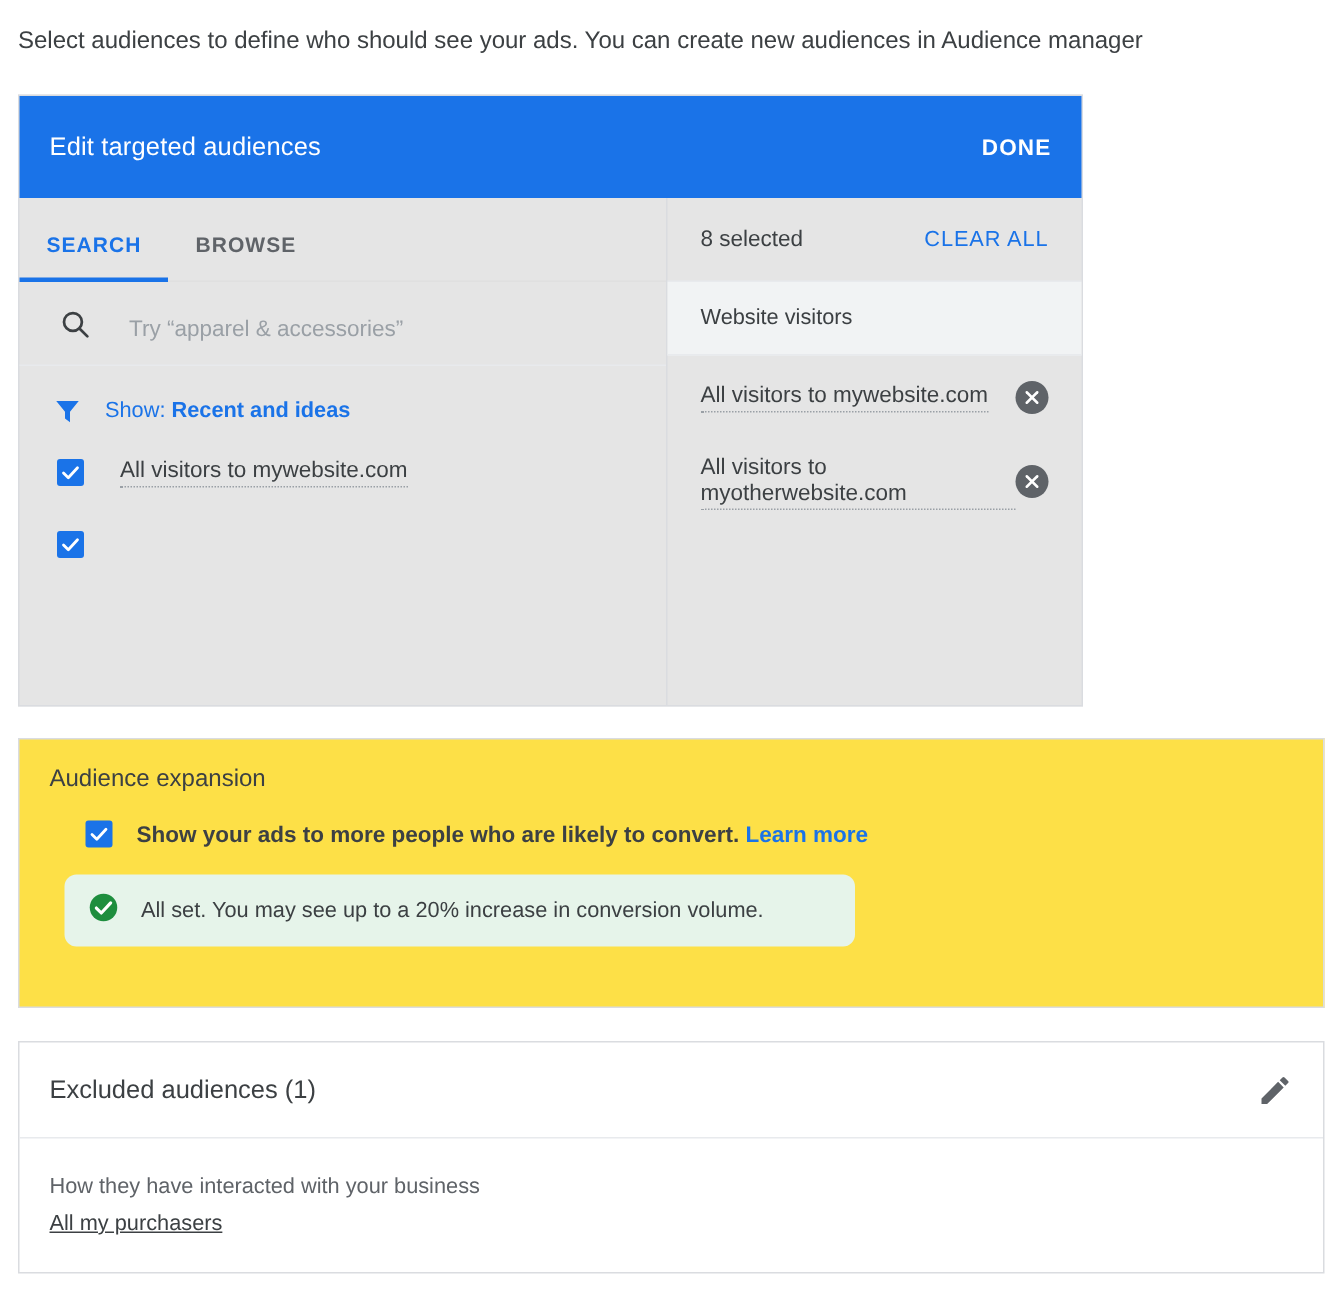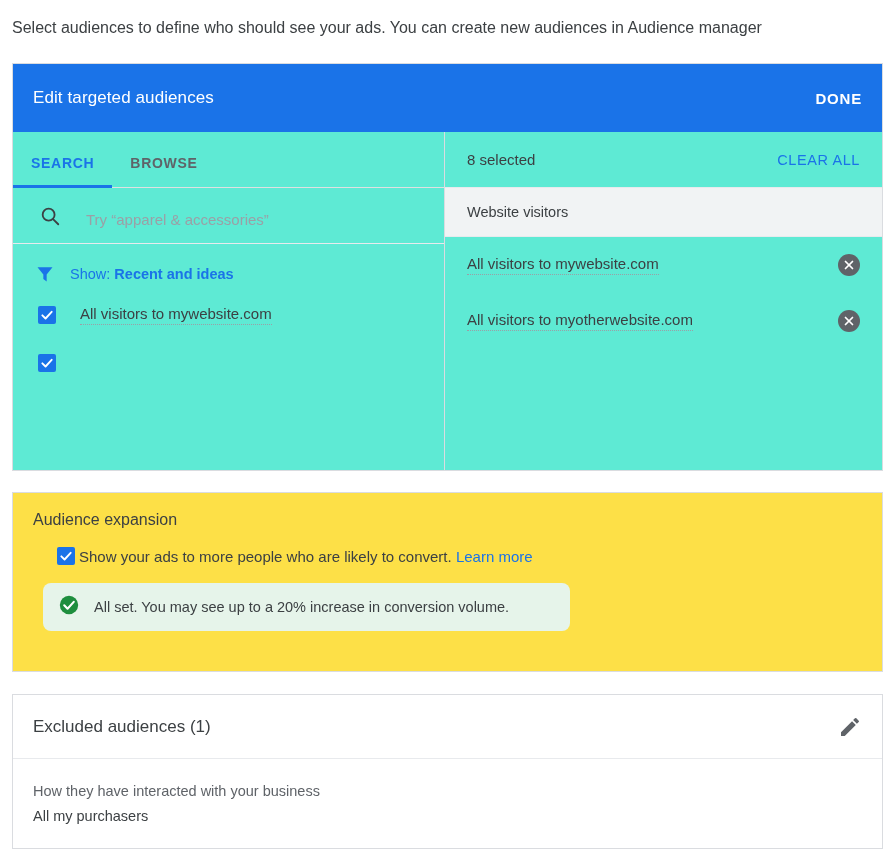--- a/index.html
+++ b/index.html
@@ -30,25 +30,25 @@
     line-height: 22px;
     color: #3c4043;
     white-space: nowrap;
   }
 
   
   .targeting-card {
     position: absolute;
     left: 12px;
     top: 63px;
-    width: 871px;
+    width: 710px;
     height: 408px;
     border: 1px solid #dadce0;
     box-sizing: border-box;
-    background: #5eead4;
+    background: #e5e5e5;
   }
   .card-header {
     height: 68px;
     background: #1a73e8;
     display: flex;
     align-items: center;
     justify-content: space-between;
     padding: 0 20px 0 20px;
     box-sizing: border-box;
   }
@@ -241,23 +241,24 @@
     font-size: 16px;
     color: #3c4043;
     padding: 18px 0 0 20px;
   }
   .exp-check-row {
     display: flex;
     align-items: center;
     padding: 18px 0 0 44px;
   }
   .exp-check-label {
-    margin-left: 4px;
+    margin-left: 16px;
     font-size: 15px;
     color: #3c4043;
+    font-weight: bold;
   }
   .link { color: #1a73e8; cursor: pointer; }
   .alert {
     margin: 18px 0 0 30px;
     width: 527px;
     height: 48px;
     background: #e6f4ea;
     border-radius: 8px;
     display: flex;
     align-items: center;
@@ -287,21 +288,21 @@
     align-items: center;
     justify-content: space-between;
     padding: 0 20px 0 20px;
     border-bottom: 1px solid #e8eaed;
     box-sizing: border-box;
   }
   .exc-title { font-size: 17px; color: #3c4043; }
   .pencil-btn { cursor: pointer; width: 24px; height: 24px; }
   .exc-body { padding: 24px 0 0 20px; }
   .exc-sub { font-size: 14.5px; color: #5f6368; }
-  .exc-name { font-size: 14.5px; color: #3c4043; margin-top: 9px; }
+  .exc-name { font-size: 14.5px; color: #3c4043; margin-top: 9px; text-decoration: underline; }
 </style>
 </head>
 <body>
 
 <div class="page">
 
   <div class="intro">Select audiences to define who should see your ads. You can create new audiences in Audience manager</div>
 
   <div class="targeting-card">
 

